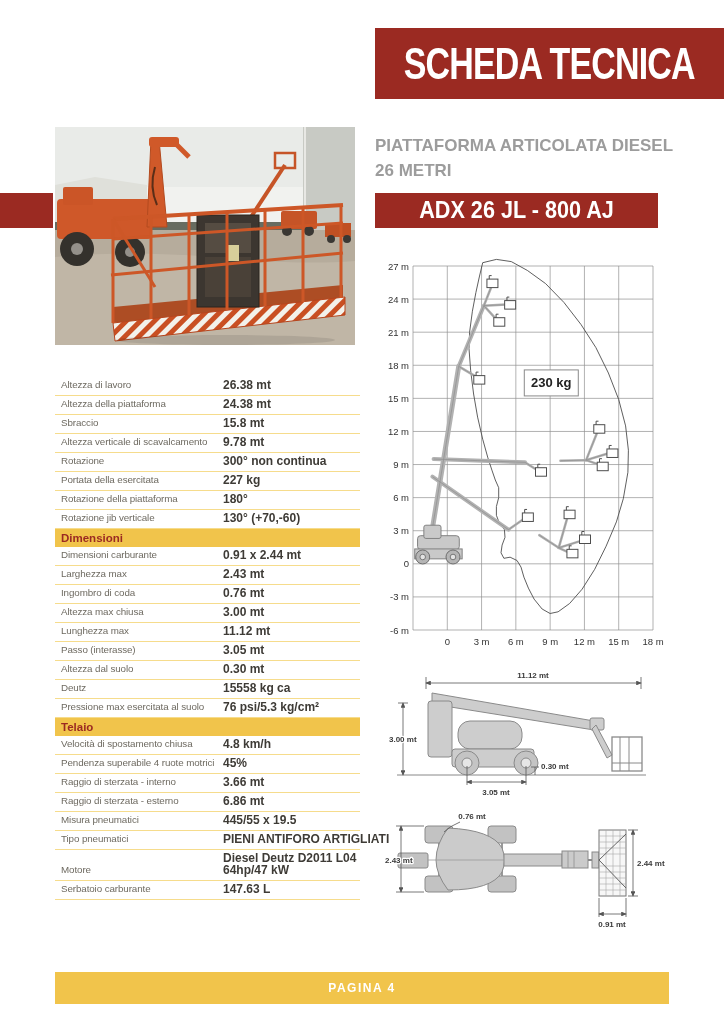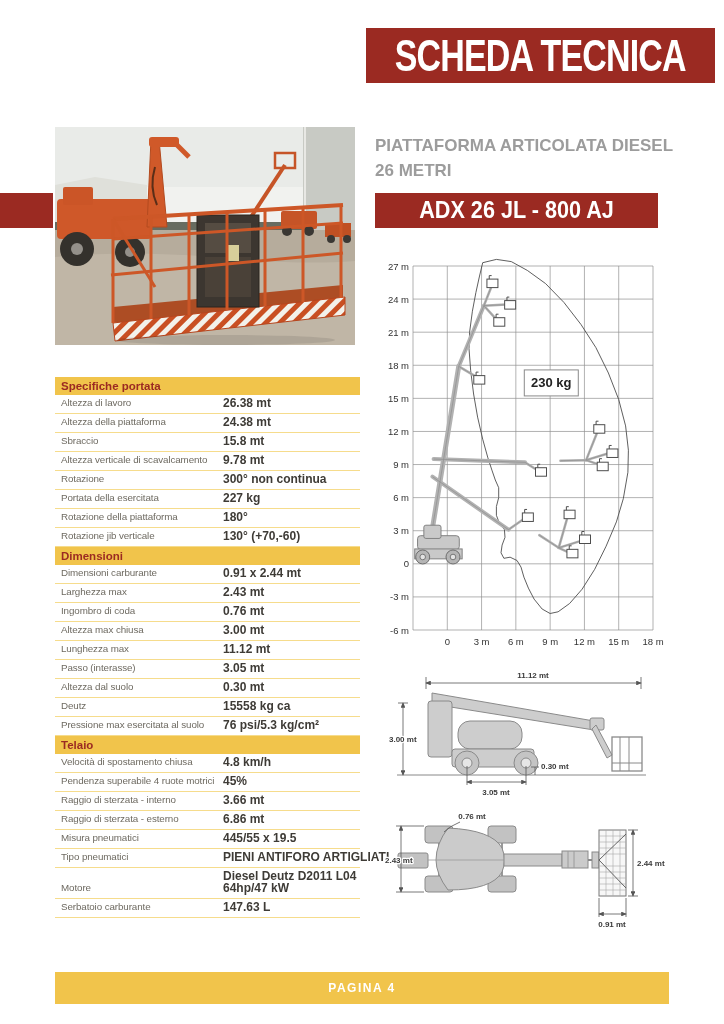--- a/index.html
+++ b/index.html
@@ -1,19 +1,19 @@
 <!DOCTYPE html>
 <html style="--red: #9B2A22; --yellow: #F1C44B; --gray: #9C9C9C;"><head>
 <meta charset="utf-8">
 <style>
   html,body{margin:0;padding:0;background:#fff}
   #page{position:relative;width:724px;height:1024px;background:#fff;font-family:"Liberation Sans",sans-serif;overflow:hidden}
   .abs{position:absolute}
   .banner{background:var(--red,#9B2A22);color:#fff;display:flex;align-items:center;justify-content:center}
-  #header-banner{left:366px;top:28px;width:349px;height:55px;font-weight:bold;font-size:40px}
+  #header-banner{left:375px;top:28px;width:349px;height:71px;font-weight:bold;font-size:40px}
   #header-banner span{display:inline-block;transform:scale(.85,1.12);letter-spacing:-1px;white-space:nowrap}
   #subtitle{left:375px;top:133px;width:349px;text-align:left;color:var(--gray,#9C9C9C);font-weight:bold;font-size:17px;line-height:25px}
   #model-banner{left:375px;top:193px;width:283px;height:35px;font-size:23px;font-weight:bold}
   #model-banner span{display:inline-block;transform:scale(.94,1.05);white-space:nowrap}
   #left-stripe{left:0;top:193px;width:53px;height:35px;background:var(--red,#9B2A22)}
   #photo{left:55px;top:127px;width:300px;height:218px}
   #specs{left:55px;top:377px;width:305px}
   .sec-header{background:var(--yellow,#F1C44B);color:var(--red,#9B2A22);font-weight:bold;font-size:11.5px;padding:3.5px 6px;line-height:11px}
   .spec-row{display:flex;border-bottom:1px solid #F6DC8C;padding:2px 0 4px 6px;line-height:12px;align-items:flex-end}
   .spec-label{width:158px;flex:none;font-size:9.8px;letter-spacing:-.1px;color:#6E6A61;padding-right:4px;white-space:nowrap}
@@ -227,21 +227,20 @@
       <line x1="193.8" y1="282" x2="193.8" y2="278.5" stroke="#4d4d4d" stroke-width="1"></line>
       <line x1="193.8" y1="278.5" x2="196.2" y2="278.5" stroke="#4d4d4d" stroke-width="1"></line>
       <rect x="178.92857142857142" y="296.339393939394" width="11" height="8.5" fill="#fff" stroke="#4d4d4d" stroke-width="1"></rect>
       <line x1="181.22857142857143" y1="296.339393939394" x2="181.22857142857143" y2="292.839393939394" stroke="#4d4d4d" stroke-width="1"></line>
       <line x1="181.22857142857143" y1="292.839393939394" x2="183.6285714285714" y2="292.839393939394" stroke="#4d4d4d" stroke-width="1"></line>
       <rect x="136.28571428571428" y="116.92121212121214" width="54" height="26" fill="#fff" stroke="#8a8a8a"></rect>
       <text x="163.28571428571428" y="134.42121212121214" text-anchor="middle" class="anno">230 kg</text>
     </svg>
 
   <div id="specs" class="abs">
-      <div class="sec-header">Specifiche portata</div>
       <div class="spec-row">
         <div class="spec-label">Altezza di lavoro</div>
         <div class="spec-value">26.38 mt</div>
       </div>
       <div class="spec-row">
         <div class="spec-label">Altezza della piattaforma</div>
         <div class="spec-value">24.38 mt</div>
       </div>
       <div class="spec-row">
         <div class="spec-label">Sbraccio</div>

